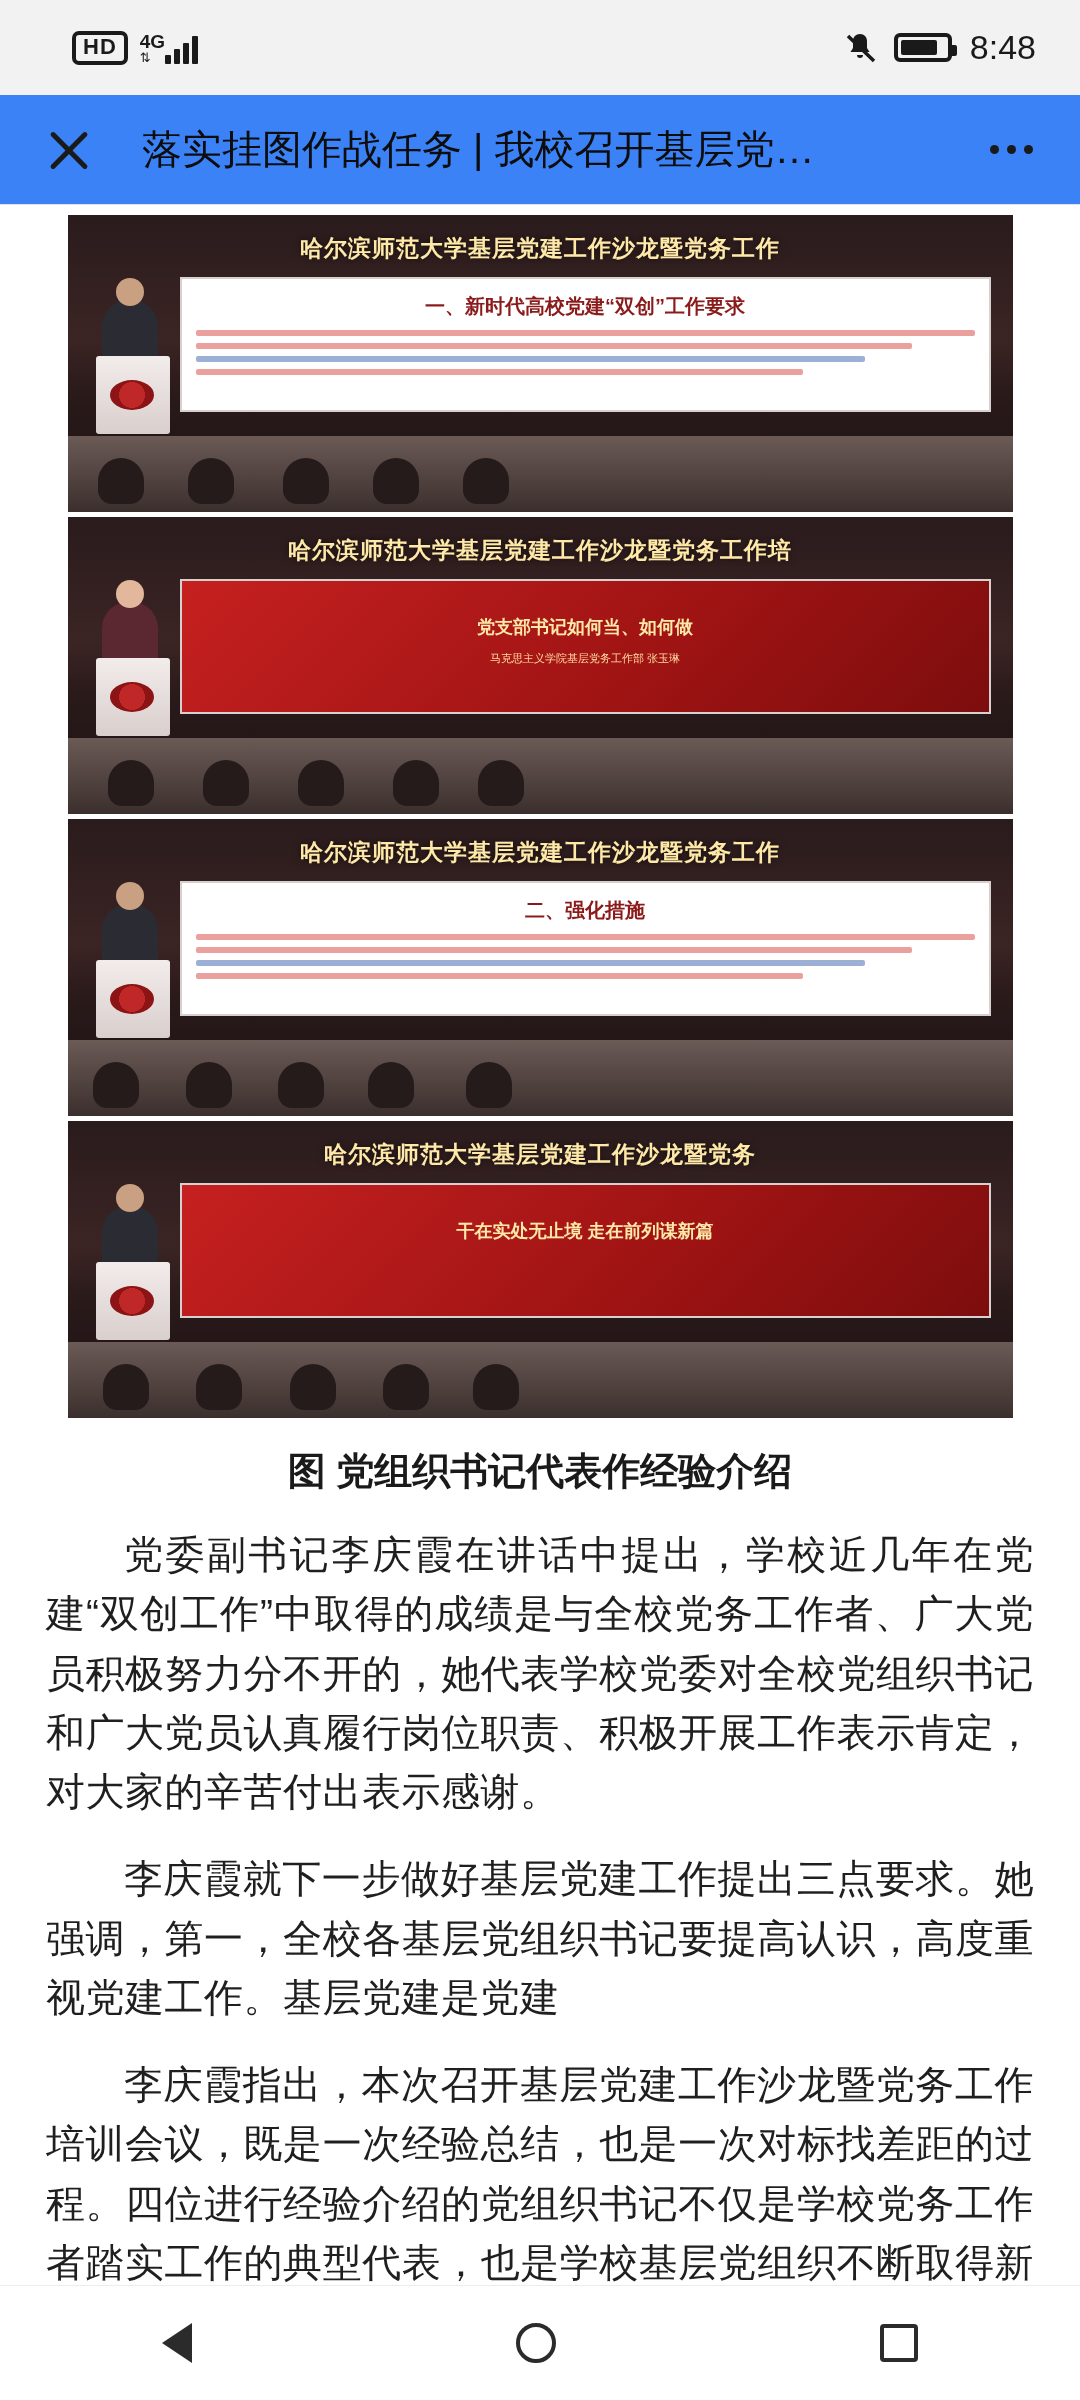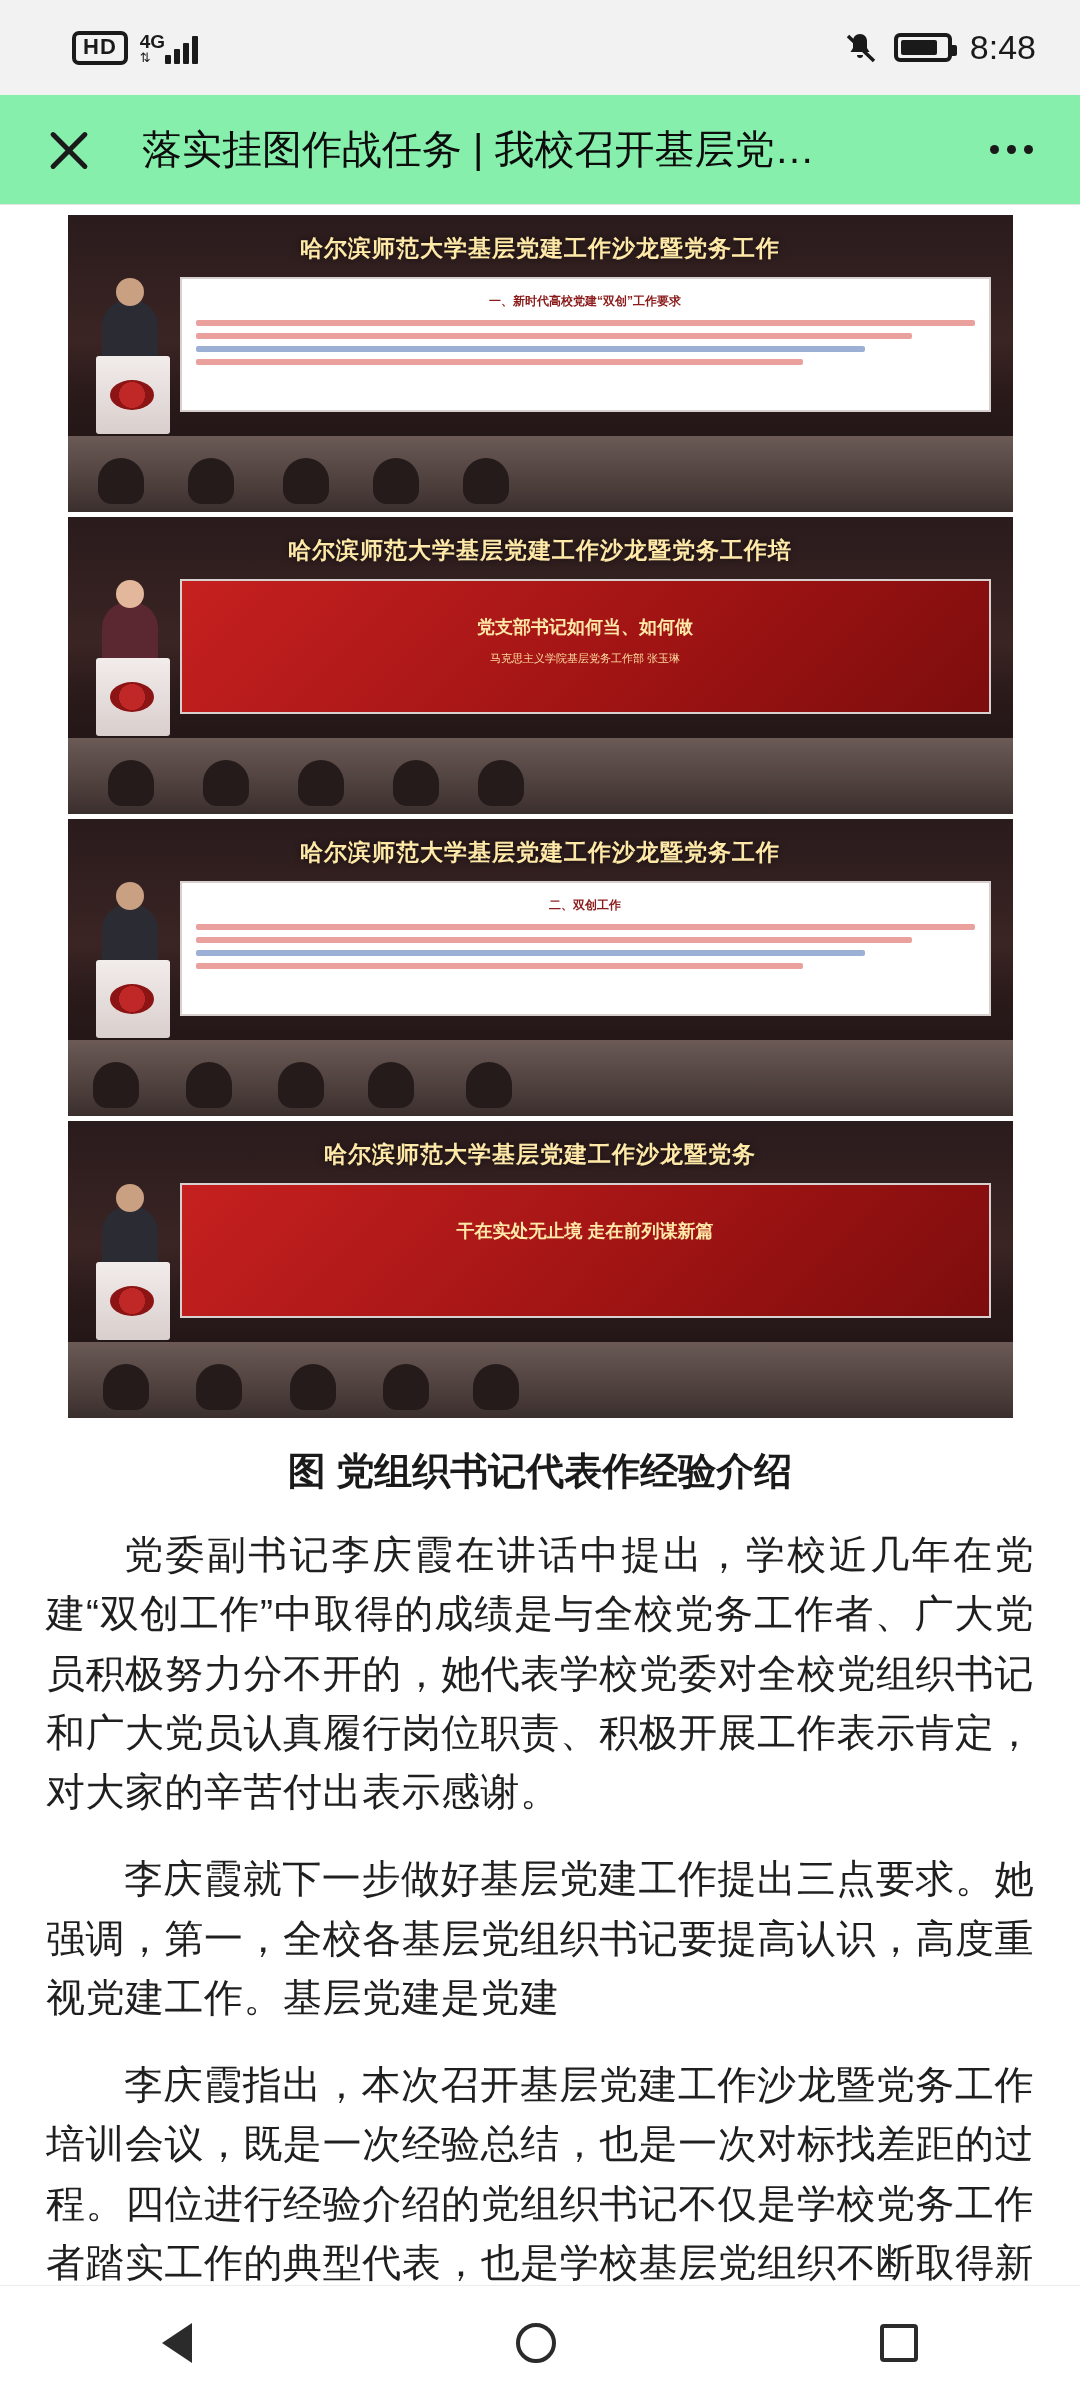--- a/index.html
+++ b/index.html
@@ -63,21 +63,21 @@
   }
   .battery .fill {
     height:15px; background:#1a1a1a; margin-left:3px; border-radius:2px;
     width:36px;
   }
   .clock { font-size:34px; color:#1a1a1a; letter-spacing:0px; }
 
   
   .titlebar {
     height:110px;
-    background:#86efac;
+    background:#3b82f6;
     display:flex;
     align-items:center;
     padding:0 36px;
     border-bottom:1px solid #e3e3e3;
   }
   .close-x {
     width:66px; height:66px;
     position:relative;
     flex:0 0 auto;
   }
@@ -151,21 +151,21 @@
     position:absolute;
     left:112px; right:22px; top:62px; height:135px;
     background:#fff;
     border:2px solid #d8cfcf;
     overflow:hidden;
   }
   .photo .screen.red {
     background:linear-gradient(135deg,#c62020 0%, #9e1313 60%, #7d0d0d 100%);
   }
   .photo .screen .s-title {
-    color:#8b1b1b; font-size:12px; font-weight:bold;
+    color:#8b1b1b; font-size:20px; font-weight:bold;
     text-align:center; margin-top:14px;
   }
   .photo .screen.red .s-title { color:#ffe9a8; font-size:18px; margin-top:34px; }
   .photo .screen .s-sub {
     color:#ffdca0; font-size:11px; text-align:center; margin-top:12px;
   }
   .photo .screen .s-lines {
     margin:10px 14px 0 14px;
   }
   .photo .screen .s-lines span {
@@ -337,21 +337,21 @@
             <i style="left:230px"></i>
             <i style="left:325px"></i>
             <i style="left:410px"></i>
         </div>
       </div>
 
       <div class="photo">
         <div class="hall"></div>
         <div class="banner">哈尔滨师范大学基层党建工作沙龙暨党务工作</div>
         <div class="screen">
-          <div class="s-title">二、双创工作</div>
+          <div class="s-title">二、强化措施</div>
           <div class="s-lines">
               <span></span>
               <span></span>
               <span></span>
               <span></span>
             </div>
         </div>
         <div class="speaker"></div>
         <div class="podium"></div>
         <div class="audience">

